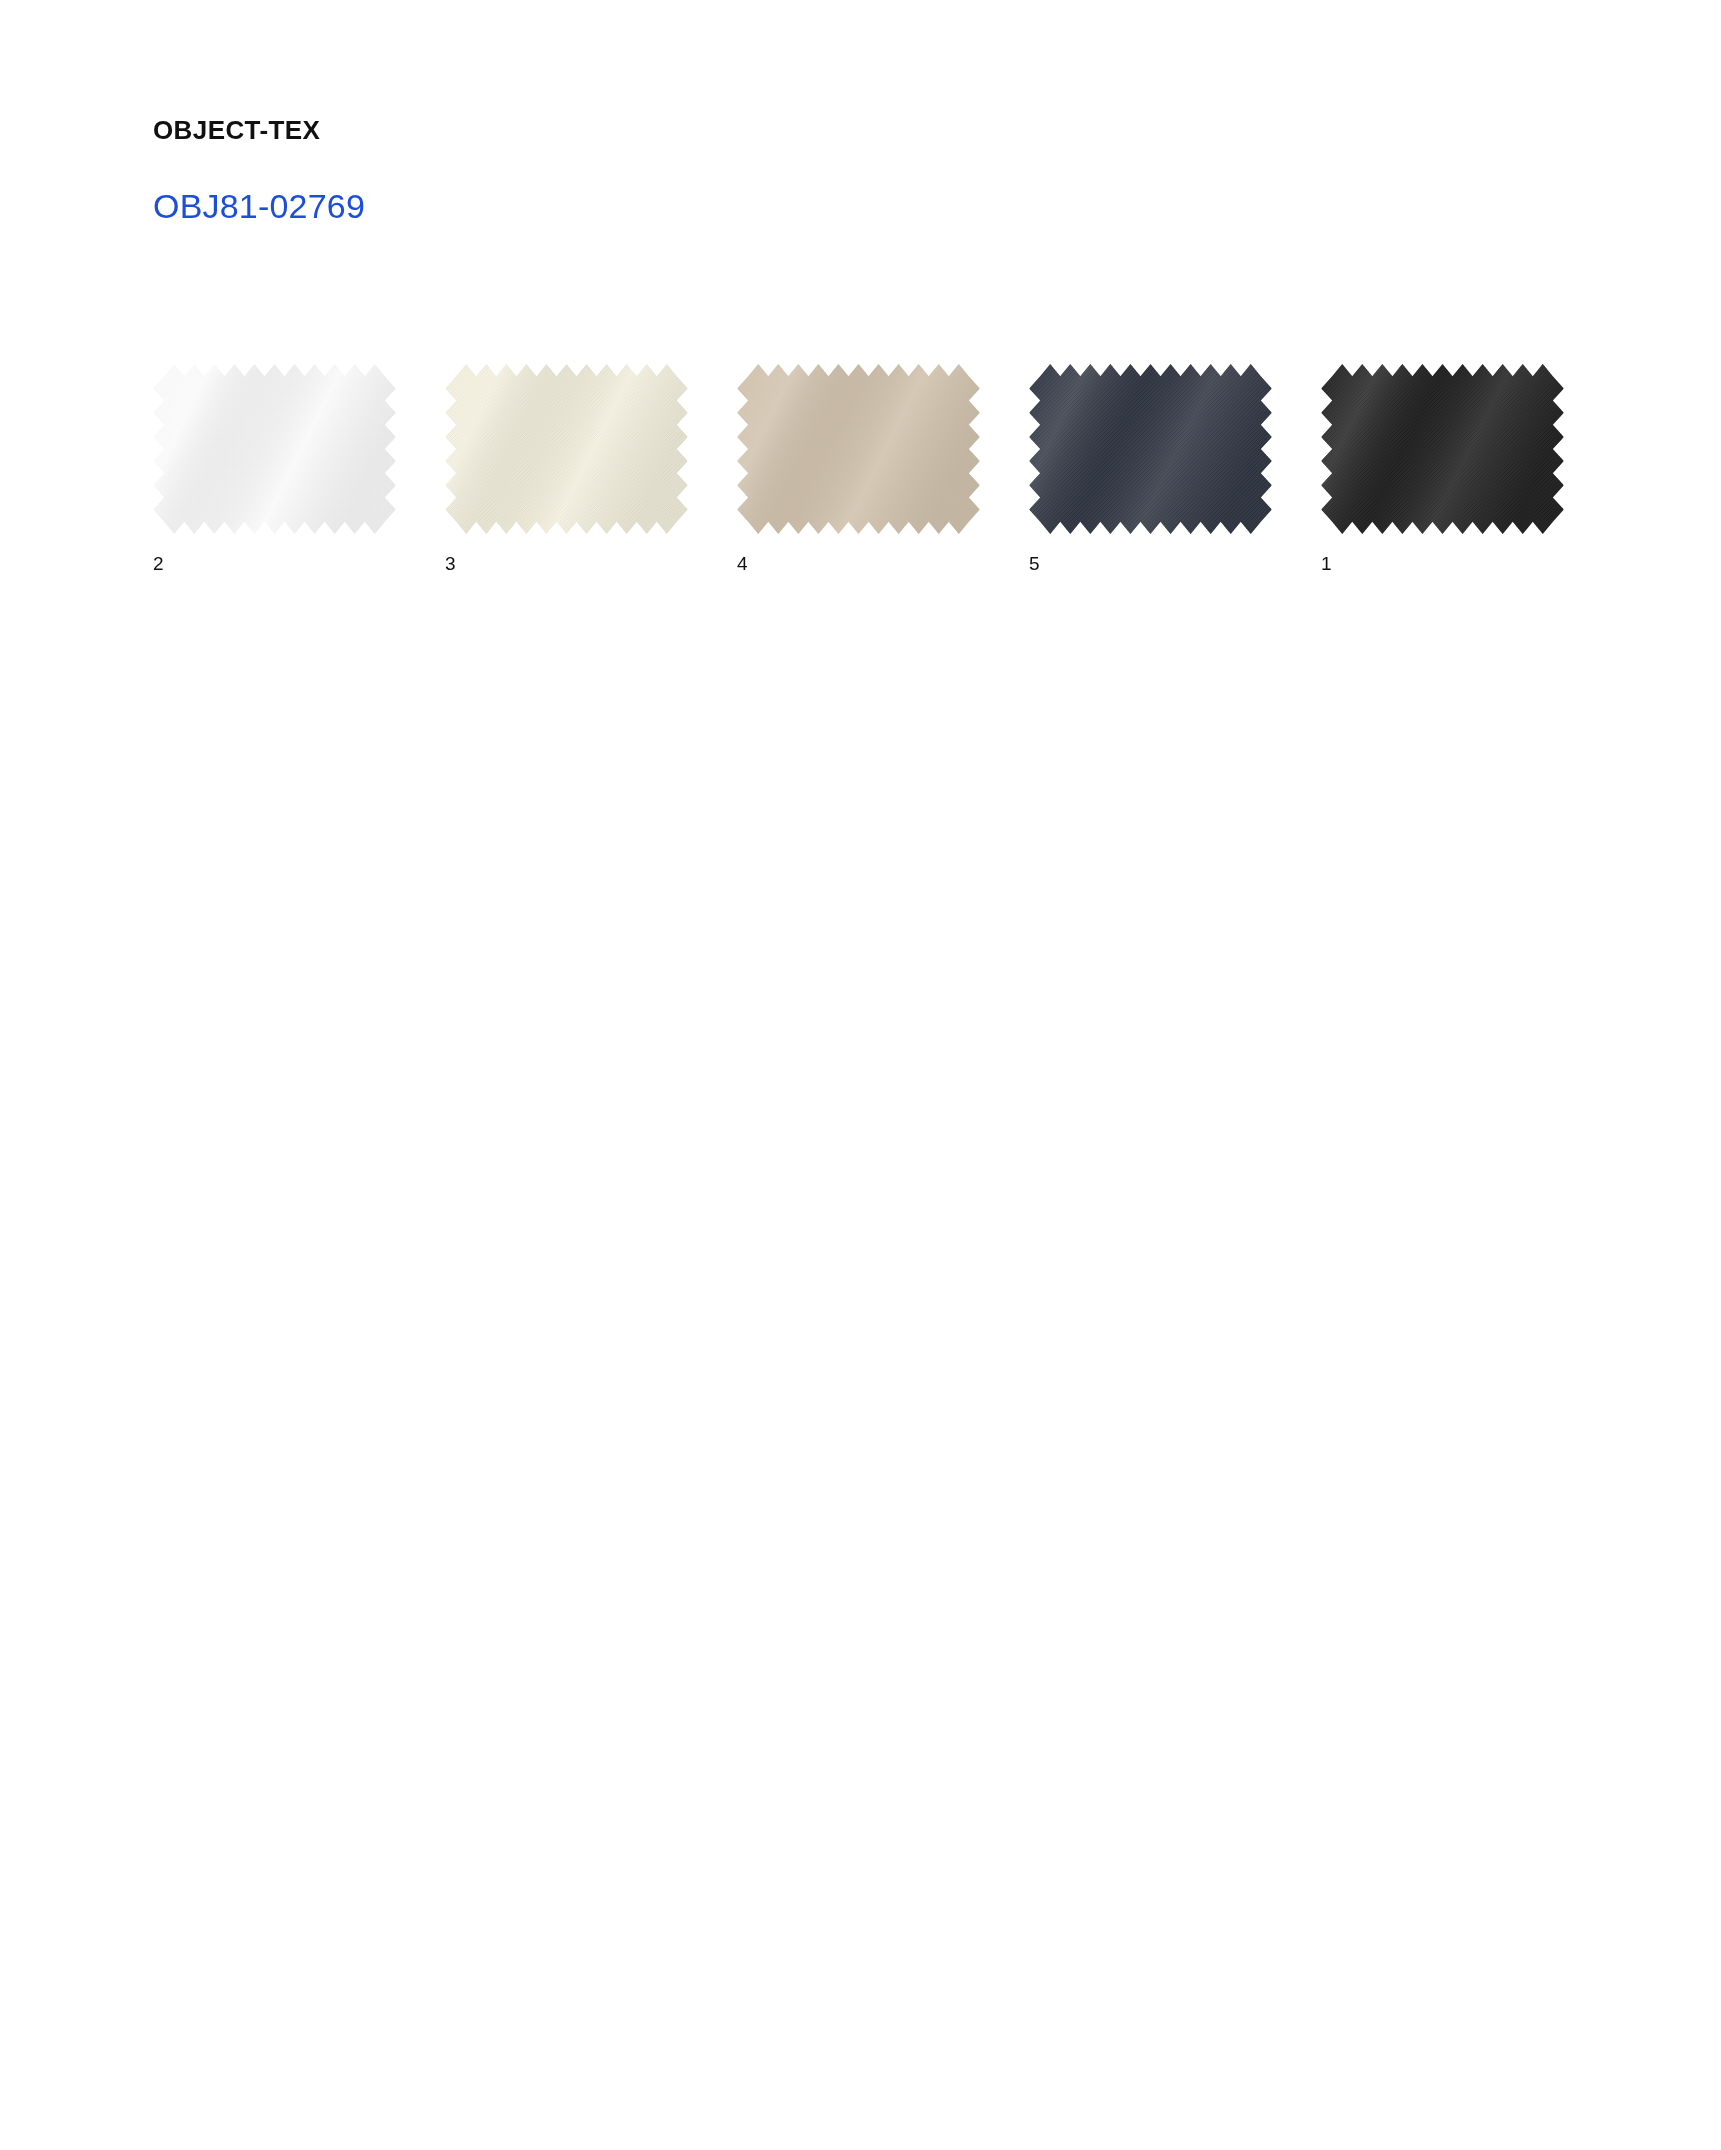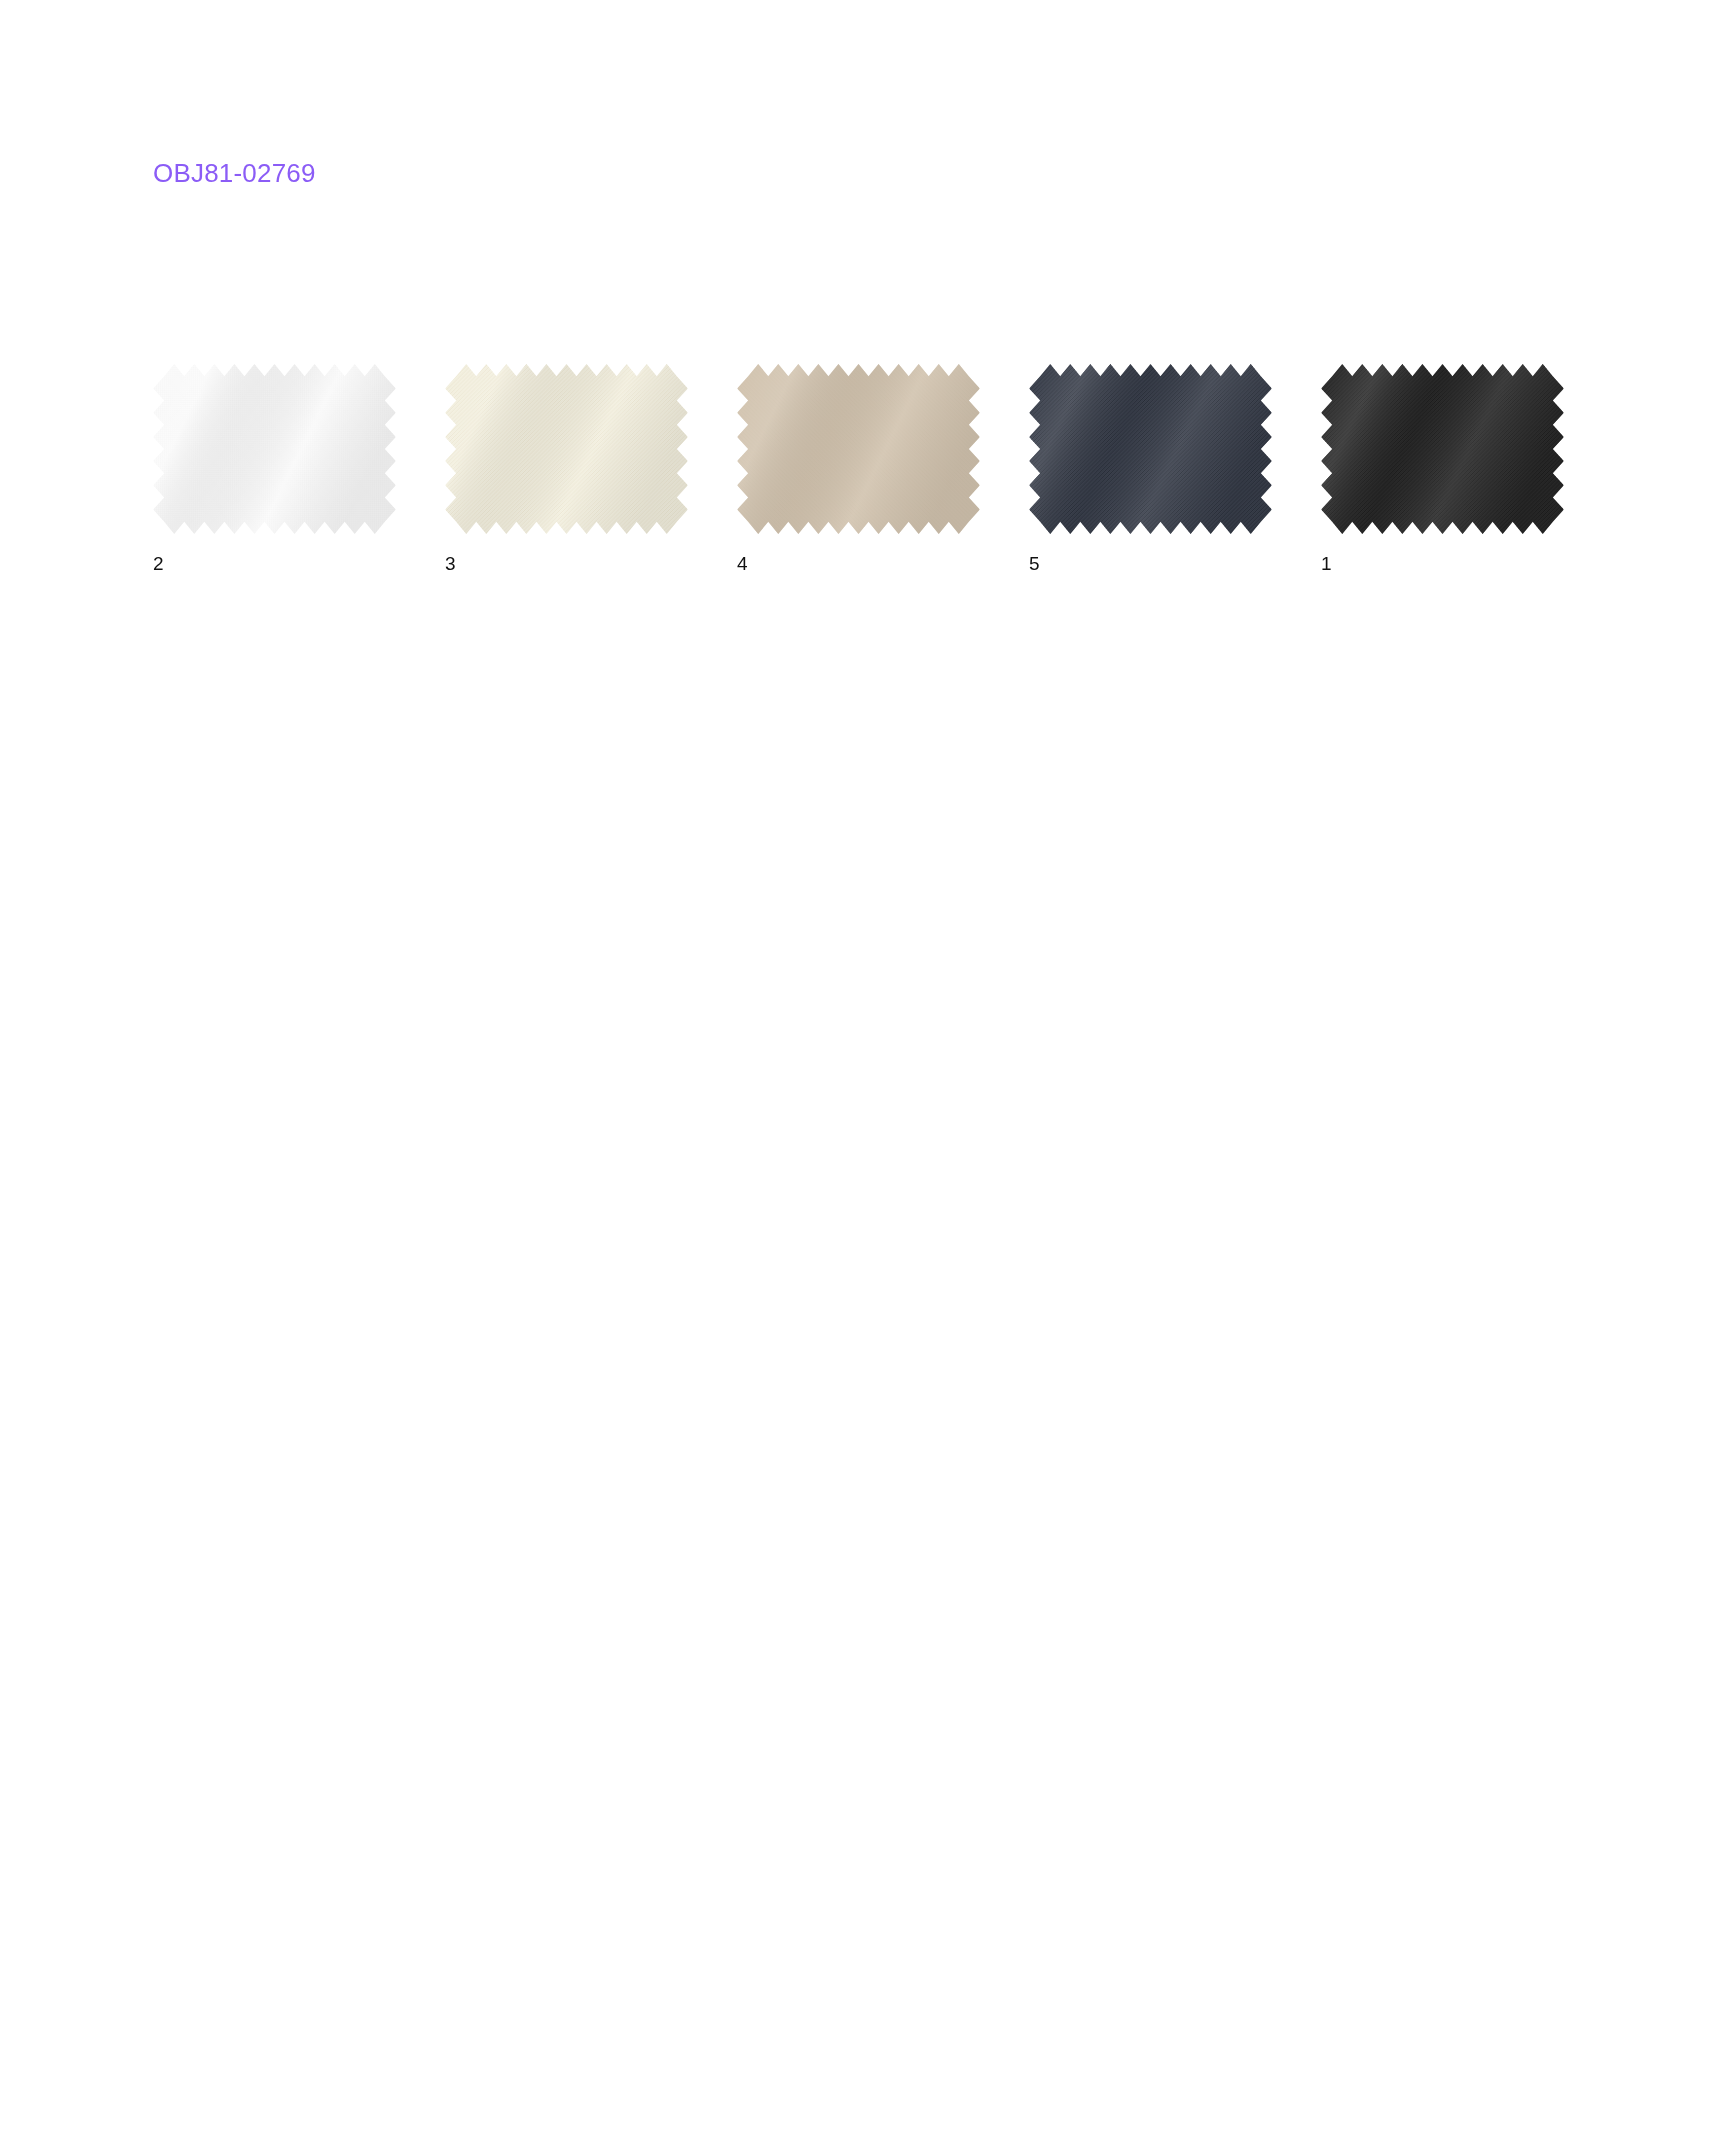--- a/index.html
+++ b/index.html
@@ -32,24 +32,24 @@
   .brand-title {
     font-size: 26px;
     font-weight: 700;
     letter-spacing: 0.4px;
     color: #111111;
     line-height: 1.1;
     margin: 0;
     white-space: nowrap;
   }
   .style-code {
-    font-size: 26px;
+    font-size: 34px;
     font-weight: 400;
     letter-spacing: 0.2px;
-    color: #8b5cf6;
+    color: #1d4ed8;
     line-height: 1.1;
     margin: 0;
     padding-top: 43px;
     white-space: nowrap;
   }
 
   
   .swatch-row {
     position: absolute;
     left: 153px;
@@ -88,20 +88,21 @@
     padding-top: 19.5px;
     letter-spacing: 0.1px;
   }
 </style>
 </head>
 <body>
 
 <div class="page">
 
   <div class="header">
+    <div class="brand-title">OBJECT-TEX</div>
     <div class="style-code">OBJ81-02769</div>
   </div>
 
   <div class="swatch-row">
       <div class="swatch-cell">
         <div class="swatch-figure">
           <svg class="swatch-svg" viewBox="0 0 374 262">
             <defs>
               <pattern id="weave0" patternUnits="userSpaceOnUse" width="6" height="6">
                 <path d="M 0,2 L 6,2 M 0,5 L 6,5" stroke="#f0f0f0" stroke-width="1" fill="none" opacity="0.385"></path>

